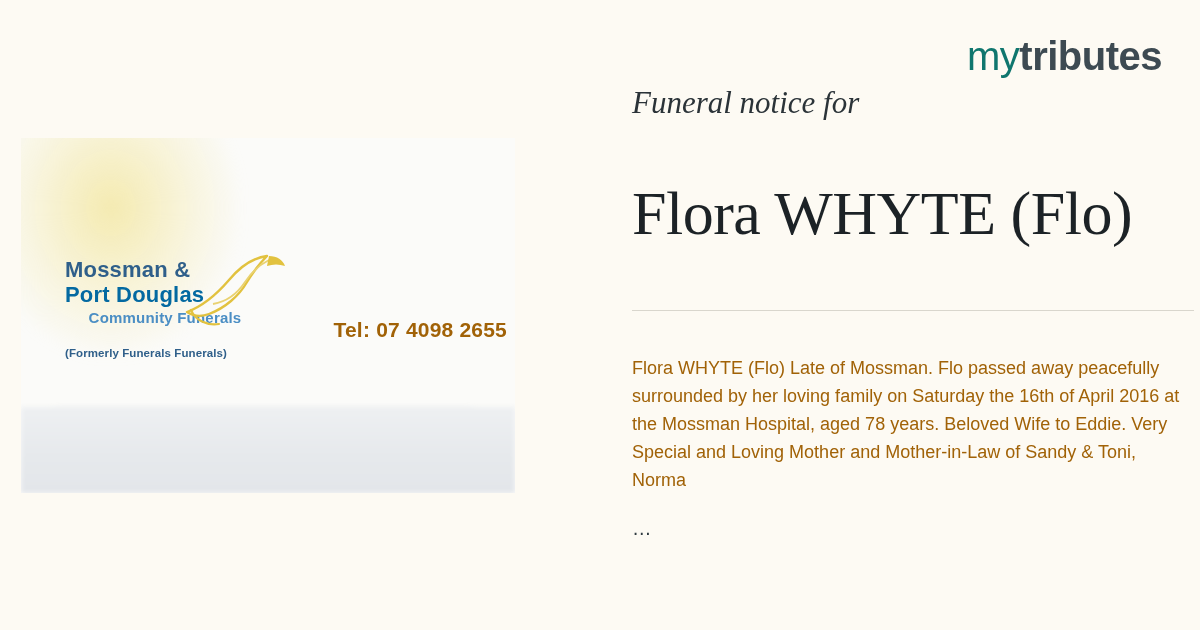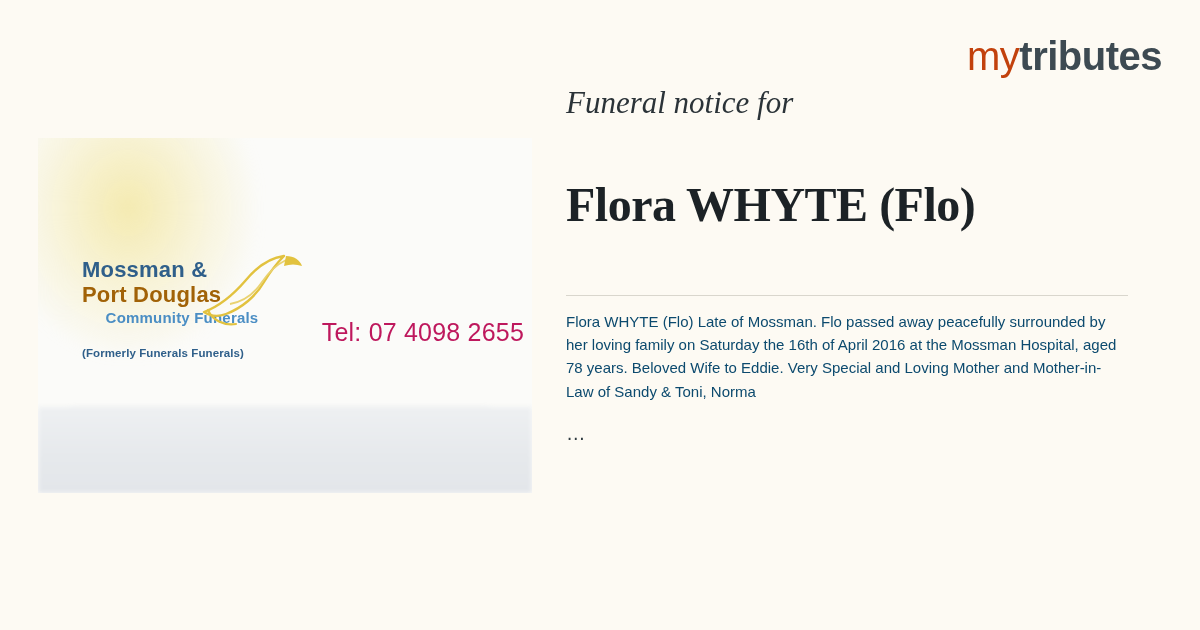--- a/index.html
+++ b/index.html
@@ -20,33 +20,33 @@
     position: absolute;
     top: 36px;
     right: 38px;
     font-size: 40px;
     line-height: 1;
     letter-spacing: -0.5px;
     font-weight: 700;
     white-space: nowrap;
   }
   .brand .brand-my {
-    color: #c2410c;
+    color: #0f766e;
     font-weight: 400;
   }
   .brand .brand-tributes {
     color: #3d4a52;
     font-weight: 700;
     text-align: right;
   }
 
   
   .notice-image {
     position: absolute;
-    left: 38px;
+    left: 21px;
     top: 138px;
     width: 494px;
     height: 355px;
     background: #fbfbf9;
     overflow: hidden;
   }
   .img-glow {
     position: absolute;
     left: -40px;
     top: -80px;
@@ -84,21 +84,21 @@
   }
   .logo-line1 {
     font-size: 22px;
     font-weight: 700;
     color: #2f5f8a;
     letter-spacing: .2px;
   }
   .logo-line2 {
     font-size: 22px;
     font-weight: 700;
-    color: #a16207;
+    color: #0369a1;
     letter-spacing: .2px;
   }
   .logo-line3 {
     font-size: 15px;
     font-weight: 700;
     color: #4b8ec4;
     margin-top: 3px;
     letter-spacing: .2px;
     text-align: center;
   }
@@ -113,70 +113,70 @@
     position: absolute;
     left: 152px;
     top: 108px;
     width: 115px;
     height: 90px;
   }
   .tel {
     position: absolute;
     right: 8px;
     top: 180px;
-    font-size: 25px;
-    font-weight: 400;
-    color: #be185d;
+    font-size: 21px;
+    font-weight: 700;
+    color: #a16207;
     letter-spacing: .2px;
   }
   .website {
     position: absolute;
     right: 8px;
     top: 218px;
     font-size: 17px;
     font-weight: 700;
     color: #1b3f66;
     letter-spacing: .1px;
   }
 
   
   .content {
     position: absolute;
-    left: 566px;
+    left: 632px;
     top: 84px;
     width: 562px;
   }
   .eyebrow {
     font-family: "Liberation Serif", serif;
     font-style: italic;
     font-size: 31px;
     color: #2b3338;
     margin: 0;
     line-height: 1.2;
     font-weight: 400;
   }
   .title {
     font-family: "Liberation Serif", serif;
-    font-size: 48px;
-    font-weight: 700;
+    font-size: 62px;
+    font-weight: 400;
     color: #1c2226;
     margin: 58px 0 0 0;
     line-height: 1.1;
     letter-spacing: -0.5px;
   }
   .divider {
     margin-top: 63px;
     border-top: 1px solid #d9d6cd;
     width: 562px;
   }
   .summary {
-    margin-top: 14px;
-    font-size: 15px;
+    margin-top: 44px;
+    font-size: 18px;
     line-height: 1.55;
-    color: #0c4a6e;
+    color: #a16207;
     font-family: "Liberation Sans", sans-serif;
   }
   .ellipsis {
     color: #2f3a40;
     font-size: 19.5px;
     line-height: 1.55;
     margin-top: 2px;
   }
 </style>
 </head>

